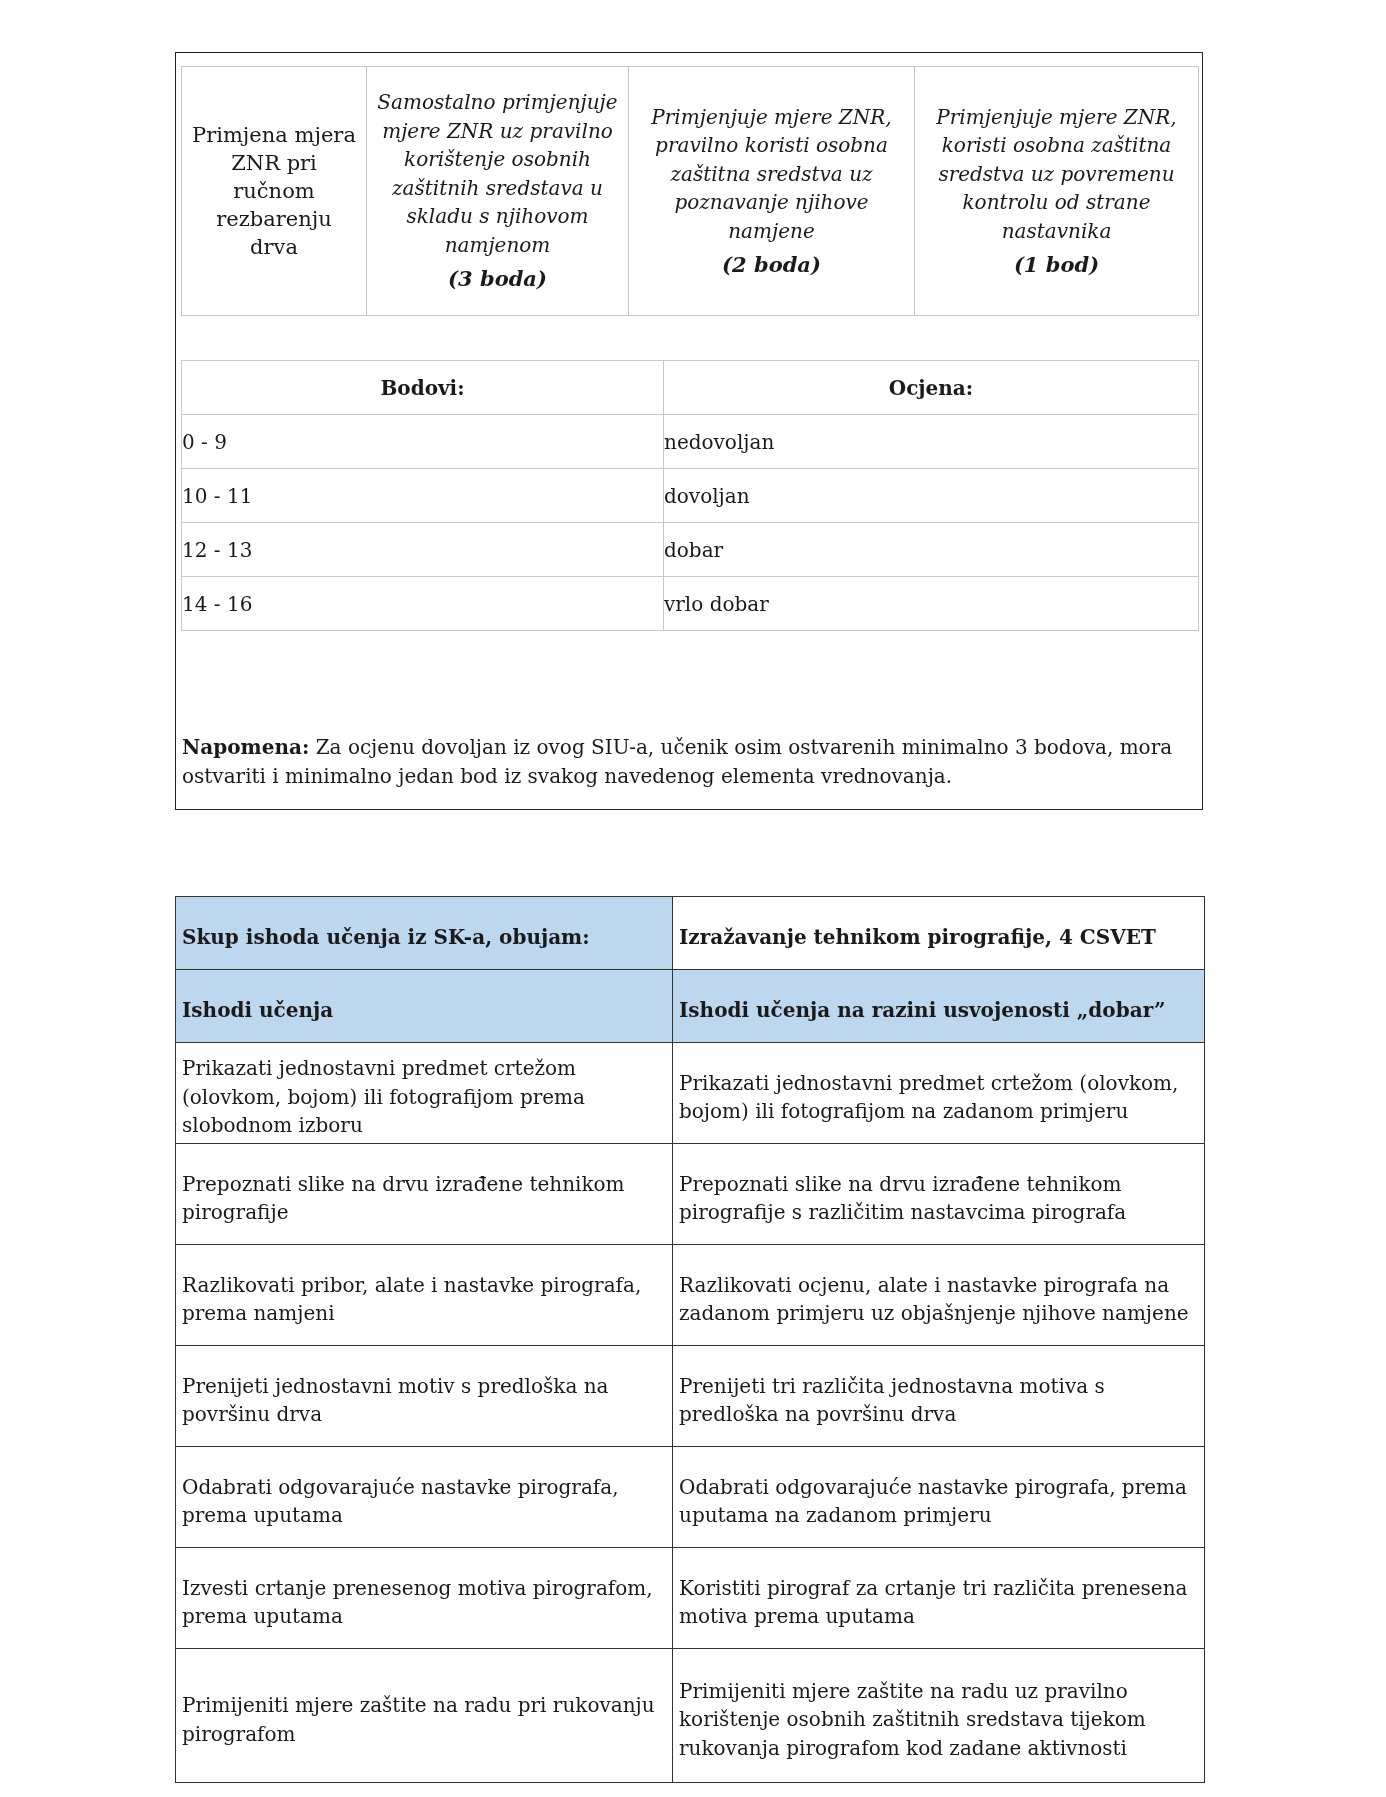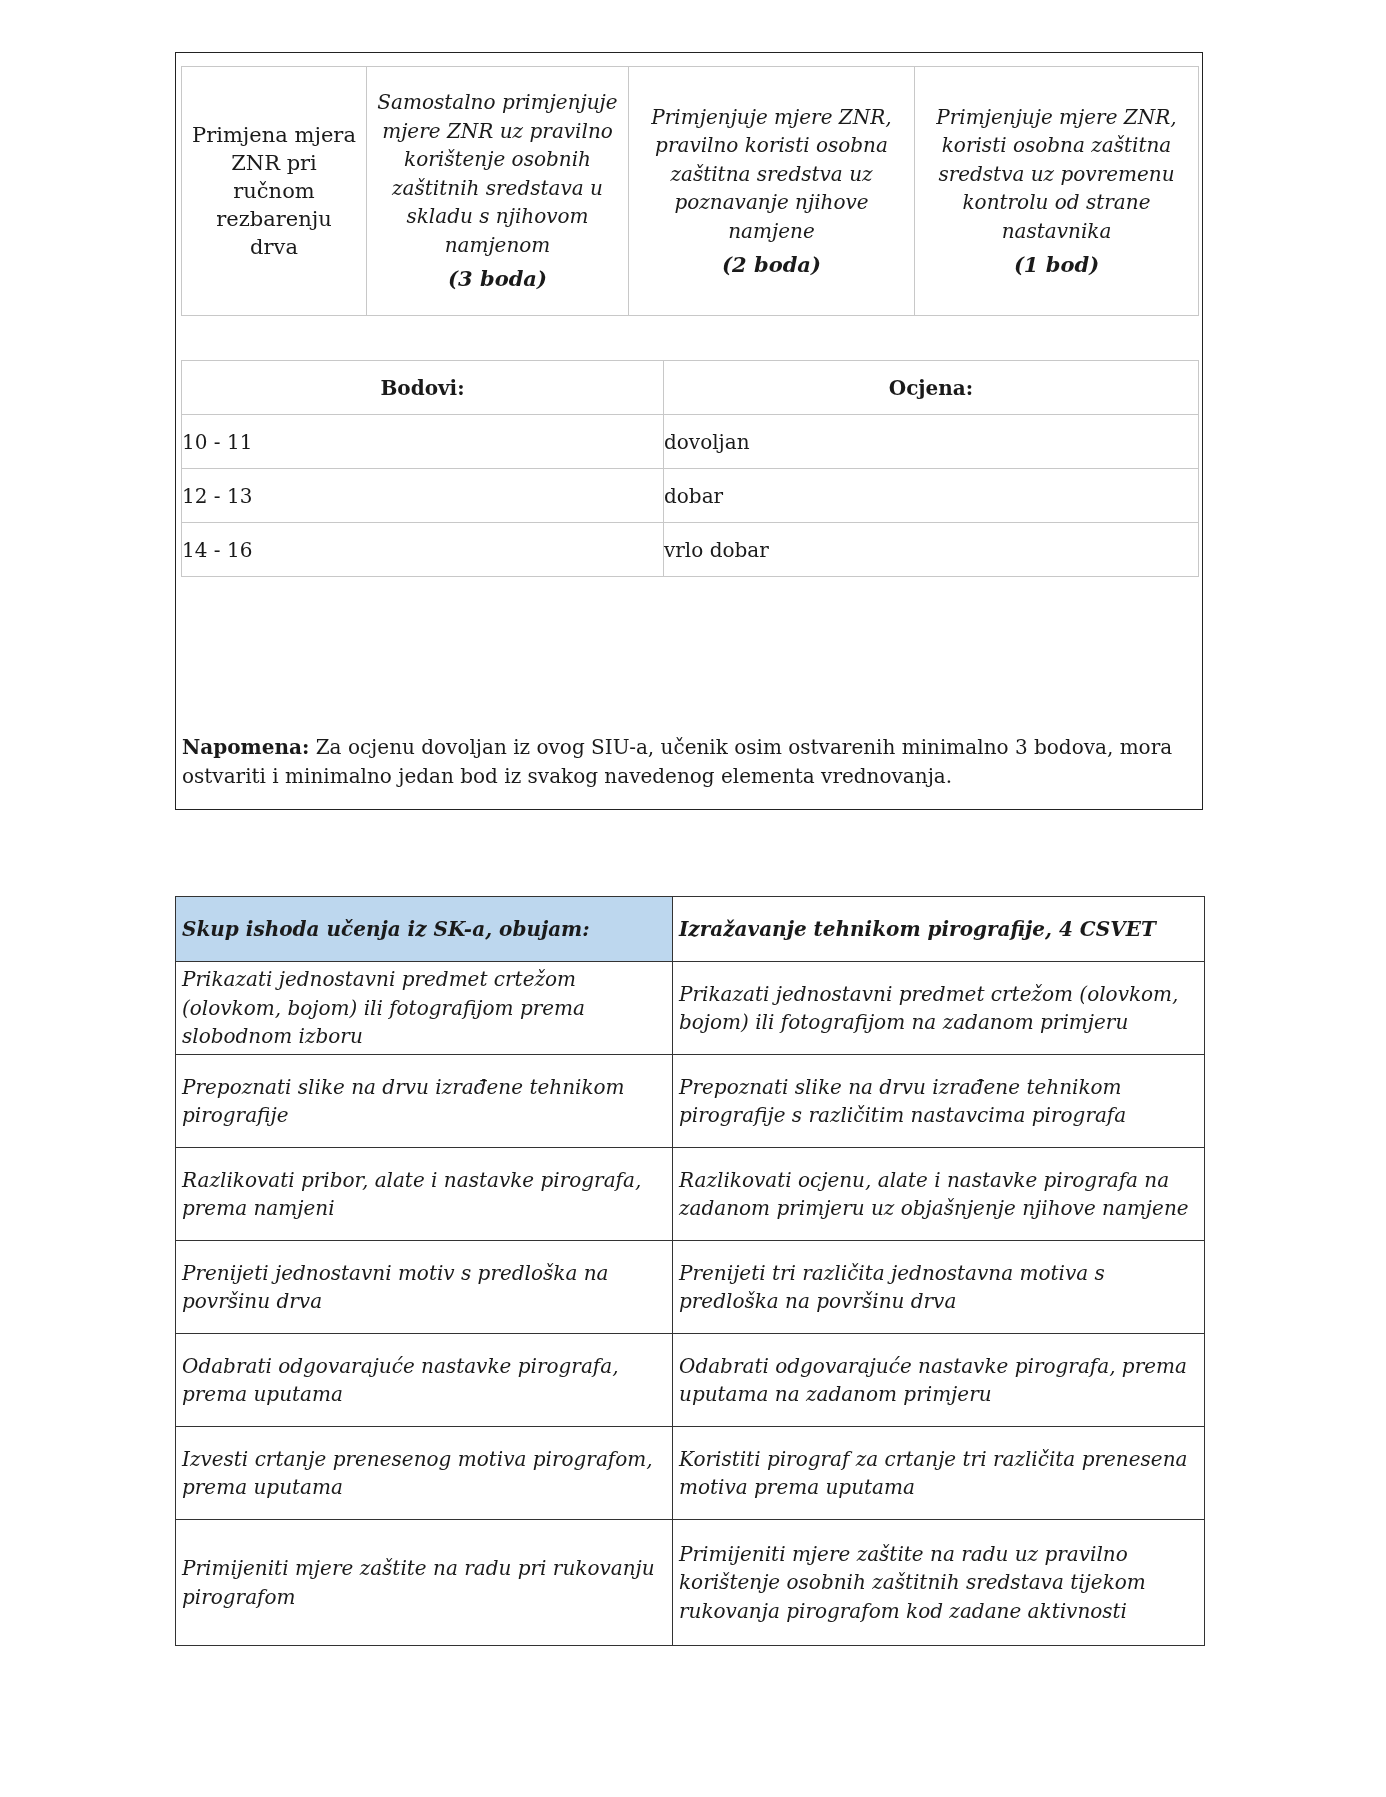--- a/index.html
+++ b/index.html
@@ -31,21 +31,21 @@
   .note {
     position: absolute; left: 182px; top: 733px; width: 1010px; font-size: 20px; line-height: 29px;
   }
   .note b { font-weight: bold; }
   .outcomes-table {
     position: absolute; left: 175px; top: 896px; width: 1029px; table-layout: fixed;
     border: 1.5px solid #222;
   }
   .outcomes-table td {
     border: 1.5px solid #333; vertical-align: middle; font-size: 20px; line-height: 28.5px;
-    padding: 0 6px 0 6px; text-align: left; font-style: italic;
+    padding: 8px 6px 0 6px; text-align: left;
   }
   .outcomes-table tr.hdr td { height: 64px; font-weight: bold; }
   .outcomes-table td.blue { background: #bdd7ee; }
   .outcomes-table tr.row td { height: 92px; }
   .outcomes-table tr.row.tall td { height: 125px; }
 </style>
 </head>
 <body>
 
 <div class="outer-box"></div>
@@ -80,20 +80,24 @@
   <colgroup>
       <col style="width:482px">
       <col style="width:535px">
     </colgroup>
   <tbody>
       <tr>
     <th>Bodovi:</th>
     <th>Ocjena:</th>
   </tr>
   <tr>
+    <td>0 - 9</td>
+    <td>nedovoljan</td>
+  </tr>
+  <tr>
     <td>10 - 11</td>
     <td>dovoljan</td>
   </tr>
   <tr>
     <td>12 - 13</td>
     <td>dobar</td>
   </tr>
   <tr>
     <td>14 - 16</td>
     <td>vrlo dobar</td>
@@ -105,20 +109,24 @@
 
 <table class="outcomes-table">
   <colgroup>
       <col style="width:497px">
       <col style="width:532px">
     </colgroup>
   <tbody>
       <tr class="hdr">
     <td class="blue">Skup ishoda učenja iz SK-a, obujam:</td>
     <td>Izražavanje tehnikom pirografije, 4 CSVET</td>
+  </tr>
+  <tr class="hdr">
+    <td class="blue">Ishodi učenja</td>
+    <td class="blue">Ishodi učenja na razini usvojenosti „dobar”</td>
   </tr>
   <tr class="row">
     <td>Prikazati jednostavni predmet crtežom (olovkom, bojom) ili fotografijom prema slobodnom izboru</td>
     <td>Prikazati jednostavni predmet crtežom (olovkom, bojom) ili fotografijom na zadanom primjeru</td>
   </tr>
   <tr class="row">
     <td>Prepoznati slike na drvu izrađene tehnikom pirografije</td>
     <td>Prepoznati slike na drvu izrađene tehnikom pirografije s različitim nastavcima pirografa</td>
   </tr>
   <tr class="row">

